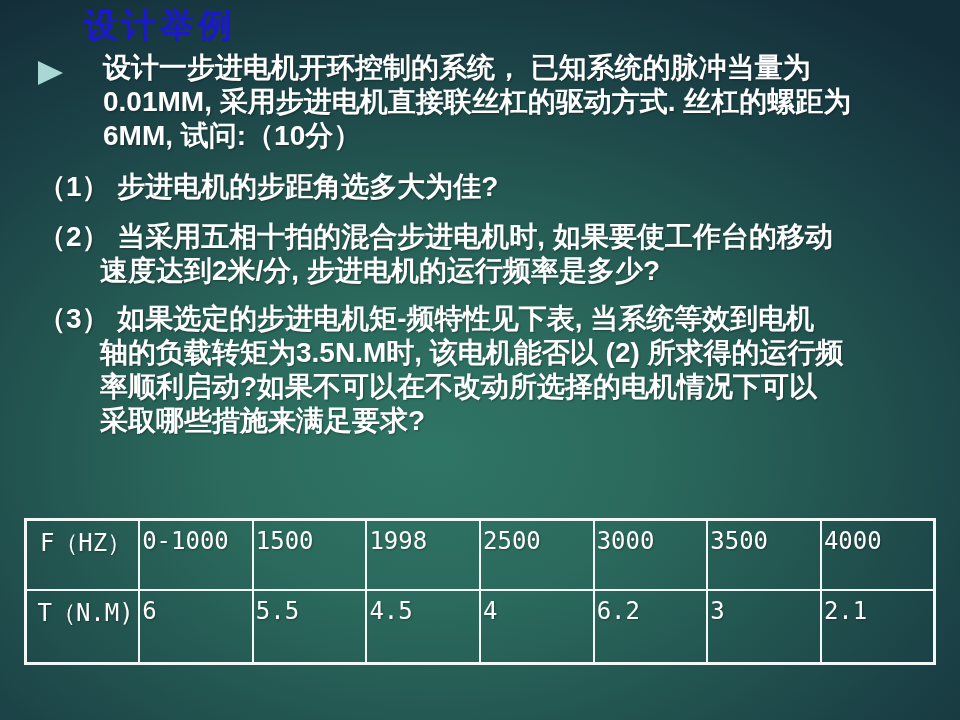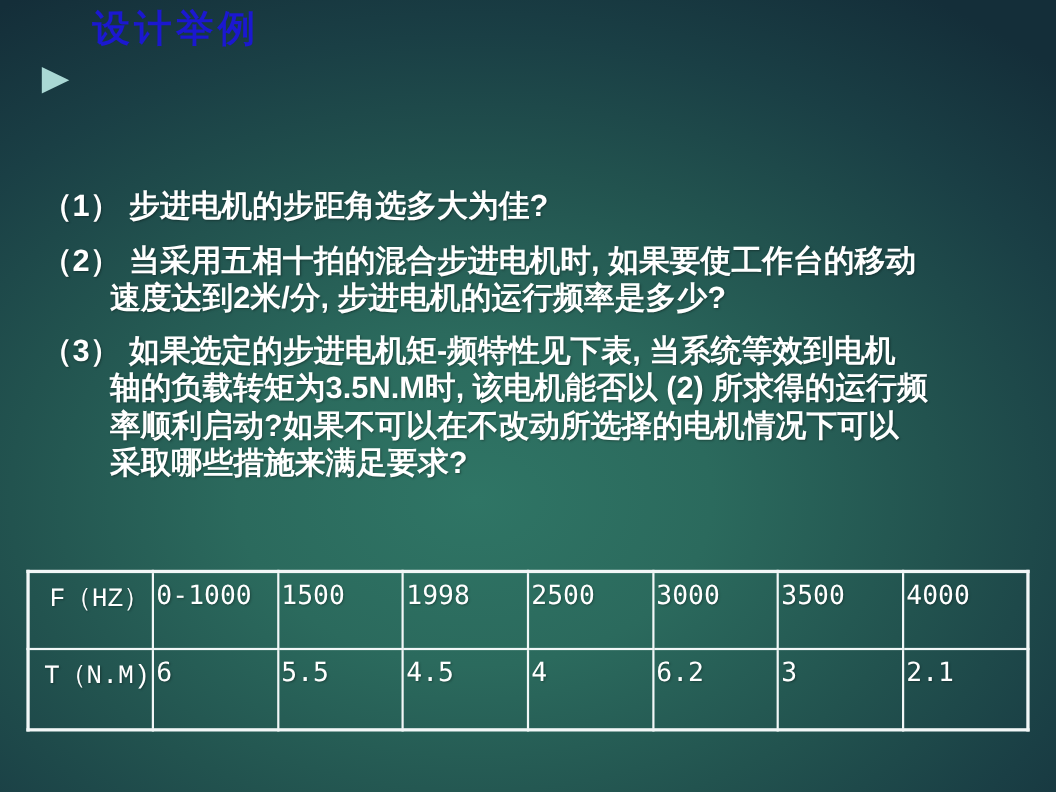--- a/index.html
+++ b/index.html
@@ -53,31 +53,36 @@
   }
   .data-table td {
     border: 2px solid #f2f7f7;
     vertical-align: top;
     text-align: left;
     padding: 6px 2px 0 2px;
     overflow: hidden;
   }
   .data-table tr.row-f td { height: 62px; }
   .data-table tr.row-t td { height: 65px; }
-  .data-table td.rowlabel { text-align: right; padding-left: 8px; font-family: Liberation Mono, monospace; }
+  .data-table td.rowlabel { text-align: center; padding-left: 8px; }
 </style>
 </head>
 <body>
 
 <div class="slide">
 
   <h1 class="title">设计举例</h1>
 
   <span class="tri"></span>
 
+  <div class="intro body-text">
+    <div class="line">设计一步进电机开环控制的系统， 已知系统的脉冲当量为</div>
+    <div class="line">0.01MM, 采用步进电机直接联丝杠的驱动方式. 丝杠的螺距为</div>
+    <div class="line">6MM, 试问:（10分）</div>
+  </div>
 
   <div class="question q1 body-text">
     <div class="line hang">（1） 步进电机的步距角选多大为佳?</div>
   </div>
 
   <div class="question q2 body-text">
     <div class="line hang">（2） 当采用五相十拍的混合步进电机时, 如果要使工作台的移动</div>
     <div class="line">速度达到2米/分, 步进电机的运行频率是多少?</div>
   </div>
 

